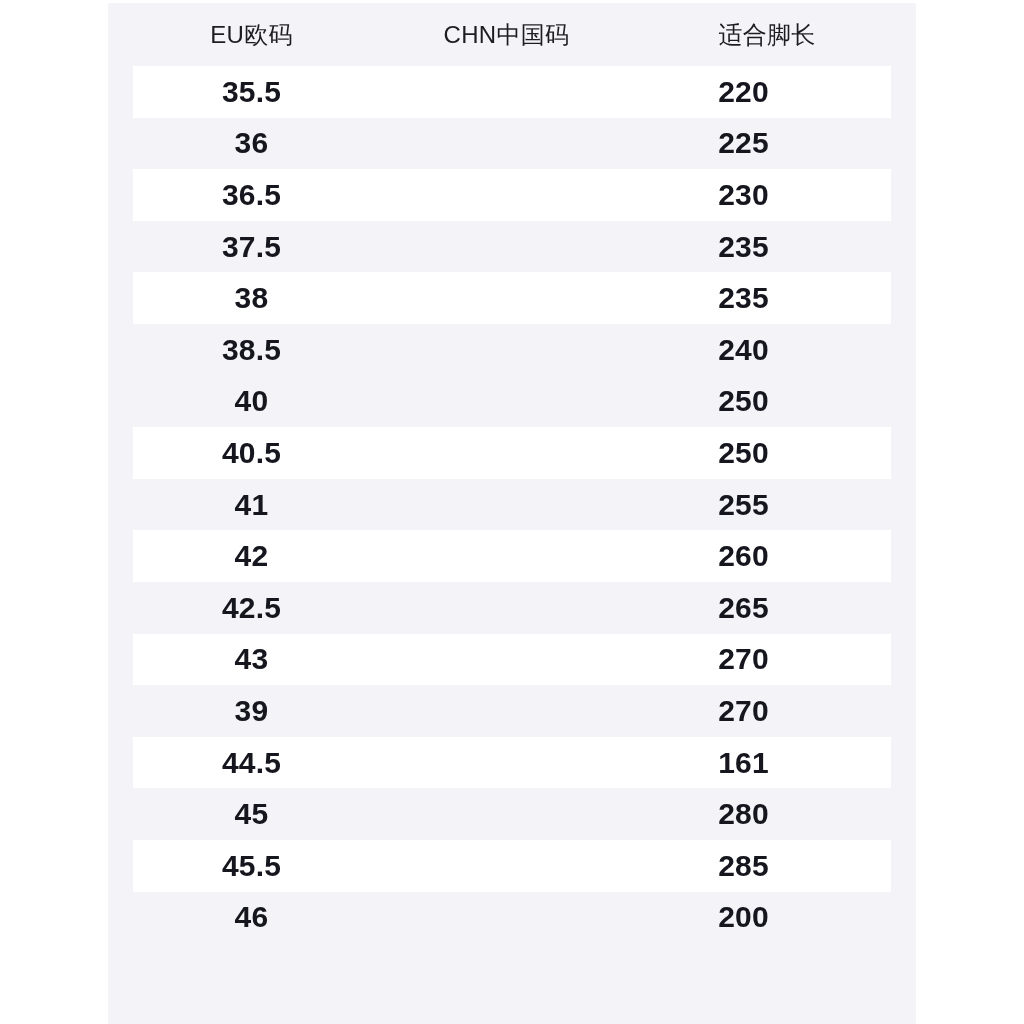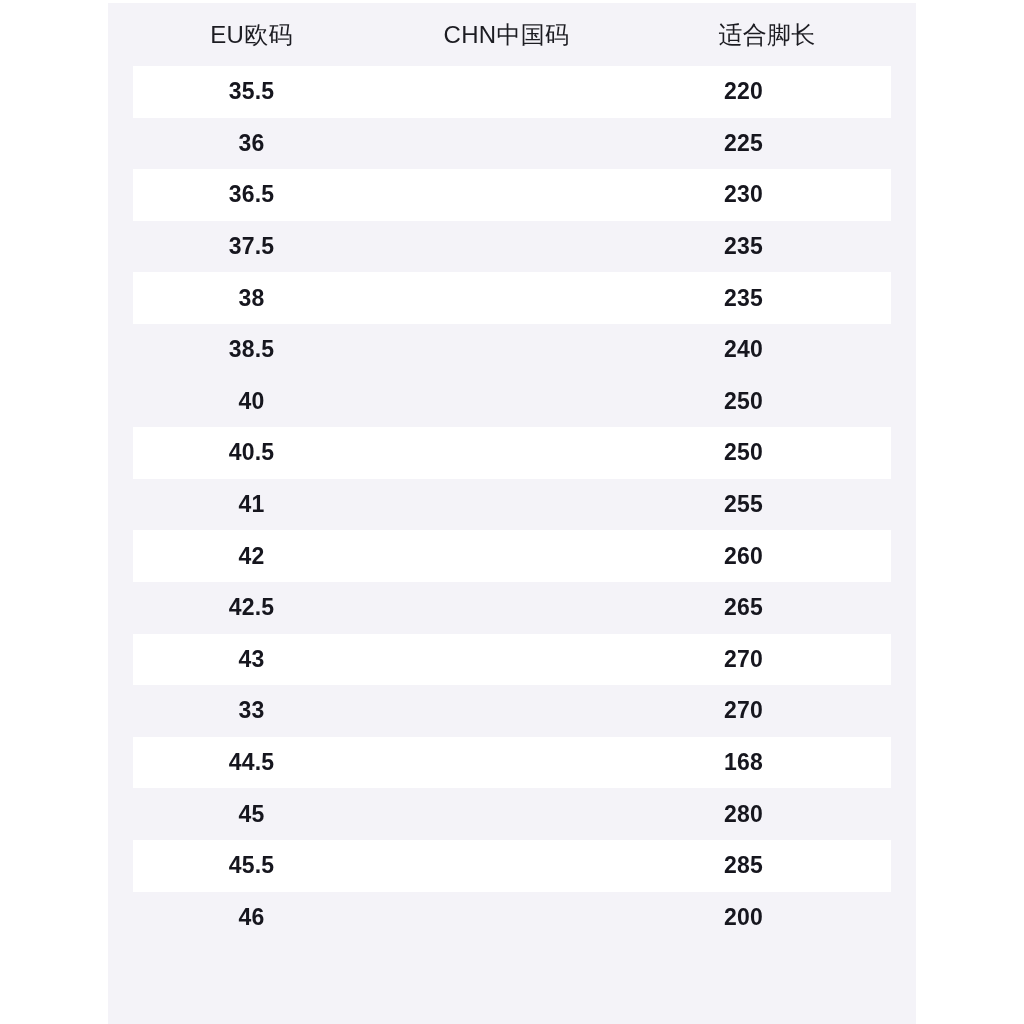--- a/index.html
+++ b/index.html
@@ -76,21 +76,21 @@
     position: absolute;
     left: 25px;
     right: 25px;
     top: 0;
     bottom: 0;
     background: #ffffff;
   }
   .chart-row .cell {
     position: relative;
     z-index: 1;
-    font-size: 23px;
+    font-size: 30px;
     font-weight: 700;
     color: #16161e;
     text-align: center;
     line-height: 1;
     letter-spacing: 0.2px;
   }
 
   
   .col-1 { position: absolute; left: 25px;  width: 237px; }
   .col-2 { position: absolute; left: 262px; width: 273px; }
@@ -151,26 +151,26 @@
         </div>
         <div class="chart-row">
           <div class="cell col-1">42.5</div>
           <div class="cell col-2">265</div>
         </div>
         <div class="chart-row stripe">
           <div class="cell col-1">43</div>
           <div class="cell col-2">270</div>
         </div>
         <div class="chart-row">
-          <div class="cell col-1">33</div>
+          <div class="cell col-1">39</div>
           <div class="cell col-2">270</div>
         </div>
         <div class="chart-row stripe">
           <div class="cell col-1">44.5</div>
-          <div class="cell col-2">168</div>
+          <div class="cell col-2">161</div>
         </div>
         <div class="chart-row">
           <div class="cell col-1">45</div>
           <div class="cell col-2">280</div>
         </div>
         <div class="chart-row stripe">
           <div class="cell col-1">45.5</div>
           <div class="cell col-2">285</div>
         </div>
         <div class="chart-row">

